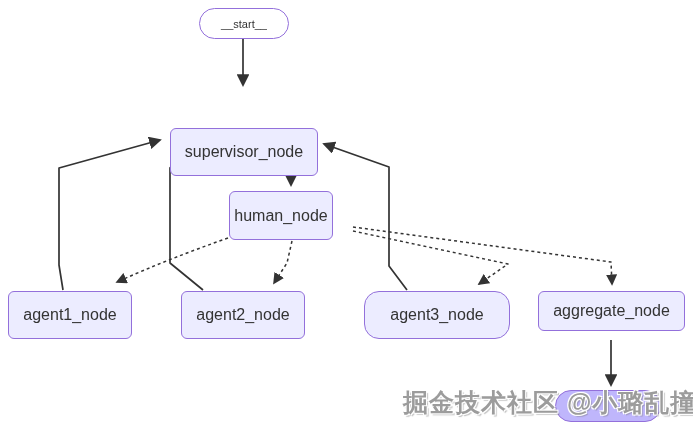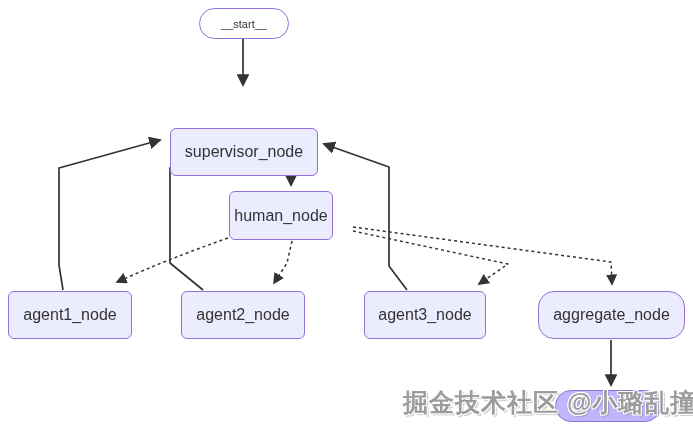--- a/index.html
+++ b/index.html
@@ -24,22 +24,22 @@
     display:flex;align-items:center;justify-content:center;
     z-index:2;
     white-space:nowrap;
   }
   .node.stadium{border-radius:16px;}
   .node.start{left:199px;top:8px;width:90px;height:31px;background:#ffffff;font-size:11px;}
   .node.supervisor{left:170px;top:92px;width:148px;height:48px;margin-top:36px;}
   .node.human{left:229px;top:191px;width:104px;height:49px;}
   .node.agent1{left:8px;top:291px;width:124px;height:48px;text-align:right;}
   .node.agent2{left:181px;top:291px;width:124px;height:48px;text-align:right;}
-  .node.agent3{left:364px;top:291px;width:122px;height:48px;}
-  .node.aggregate{left:538px;top:291px;width:147px;height:48px;border-radius:16px;}
+  .node.agent3{left:364px;top:291px;width:146px;height:48px;border-radius:15px;}
+  .node.aggregate{left:538px;top:291px;width:147px;height:40px;}
   .node.end{left:555px;top:390px;width:106px;height:32px;background:#BFB6FC;z-index:2;}
   .watermark{
     position:absolute;
     left:403px;top:386px;
     z-index:3;
     font-size:25px;
     font-weight:bold;
     letter-spacing:1px;
     color:#9C9C9C;
     text-shadow:

